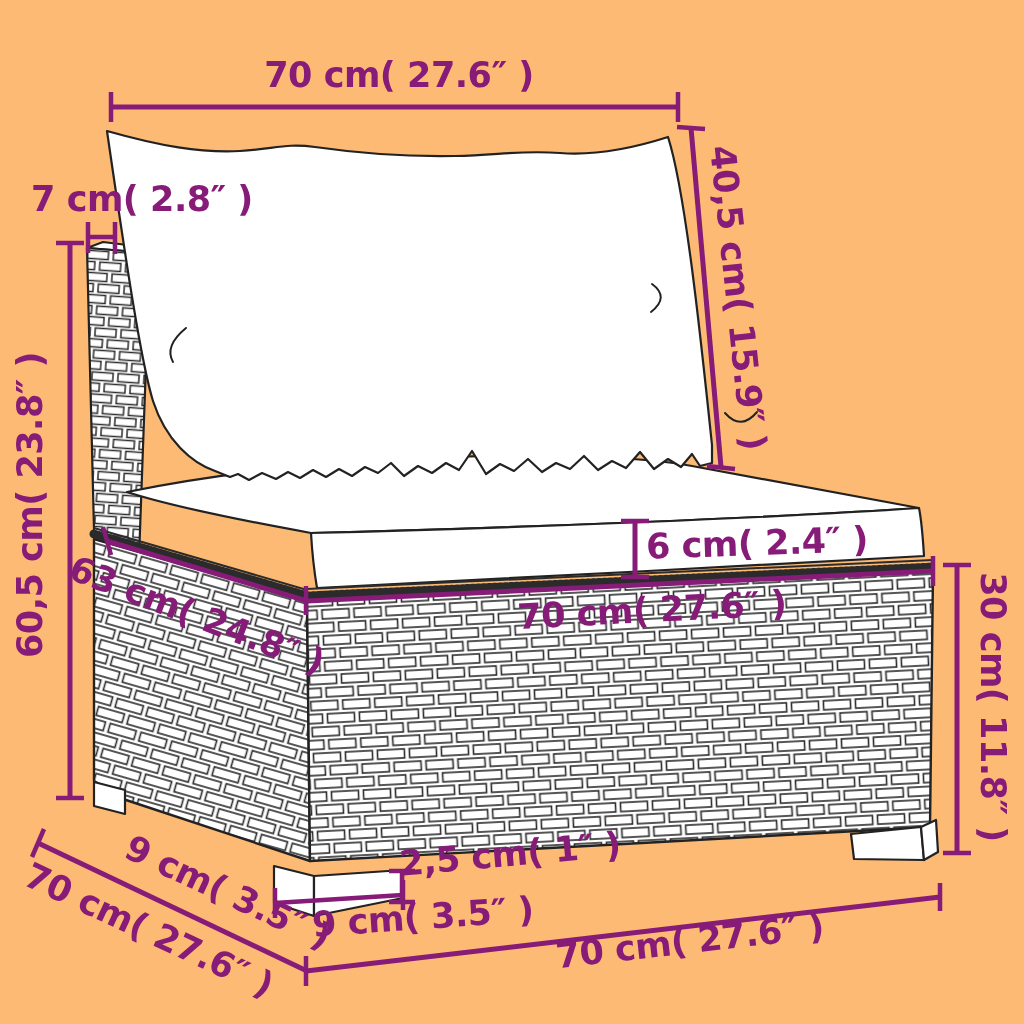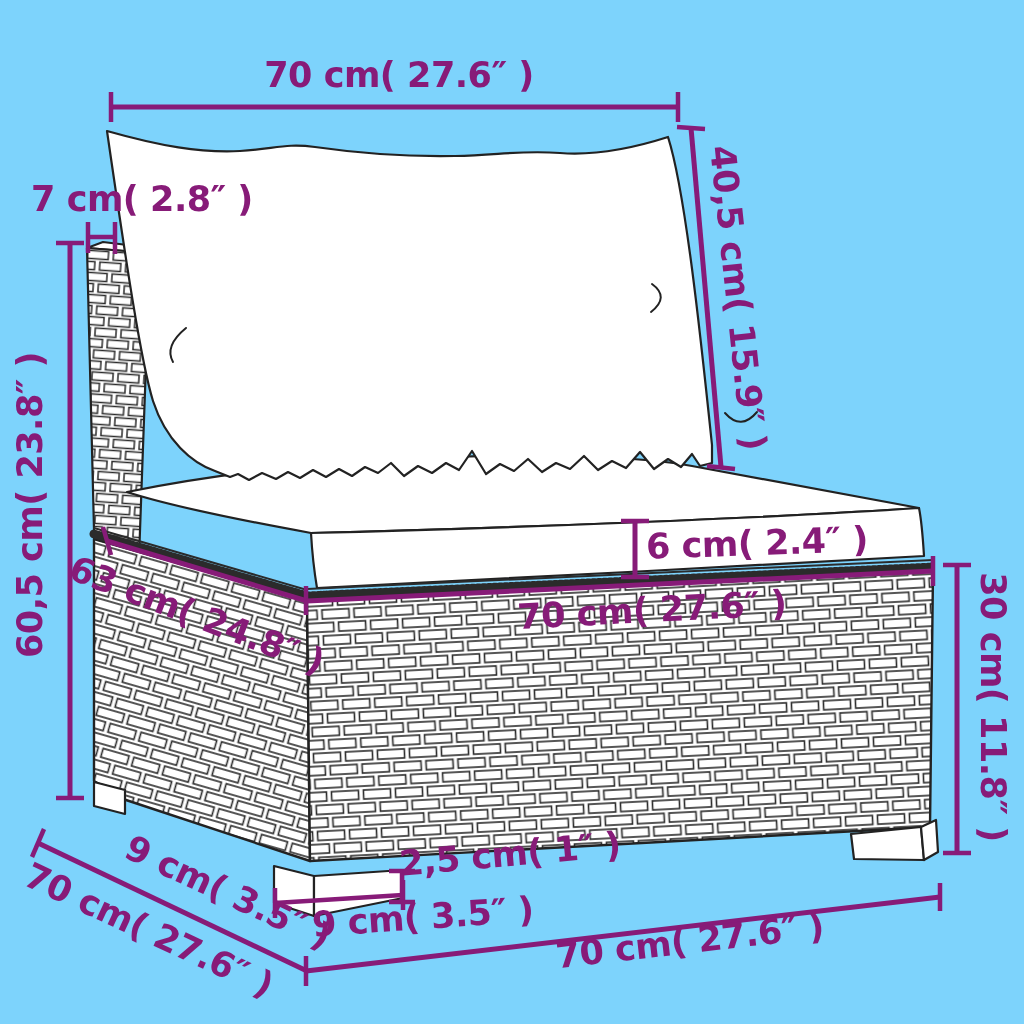--- a/index.html
+++ b/index.html
@@ -1,16 +1,16 @@
 <!DOCTYPE html>
 <html><head>
 <meta charset="utf-8">
 <style>
   html,body{margin:0;padding:0;background:#fff;}
-  .stage{position:relative;width:1024px;height:1024px;background:#7dd3fc;overflow:hidden;
+  .stage{position:relative;width:1024px;height:1024px;background:#fdba74;overflow:hidden;
          font-family:"DejaVu Sans","Liberation Sans",sans-serif;}
   svg{display:block;}
   text.dim{font-family:"DejaVu Sans","Liberation Sans",sans-serif;
            font-weight:bold;font-size:35px;letter-spacing:-0.5px;}
 </style>
 </head>
 <body>
 
 <div class="stage">
 <svg width="1024" height="1024" viewBox="0 0 1024 1024">

